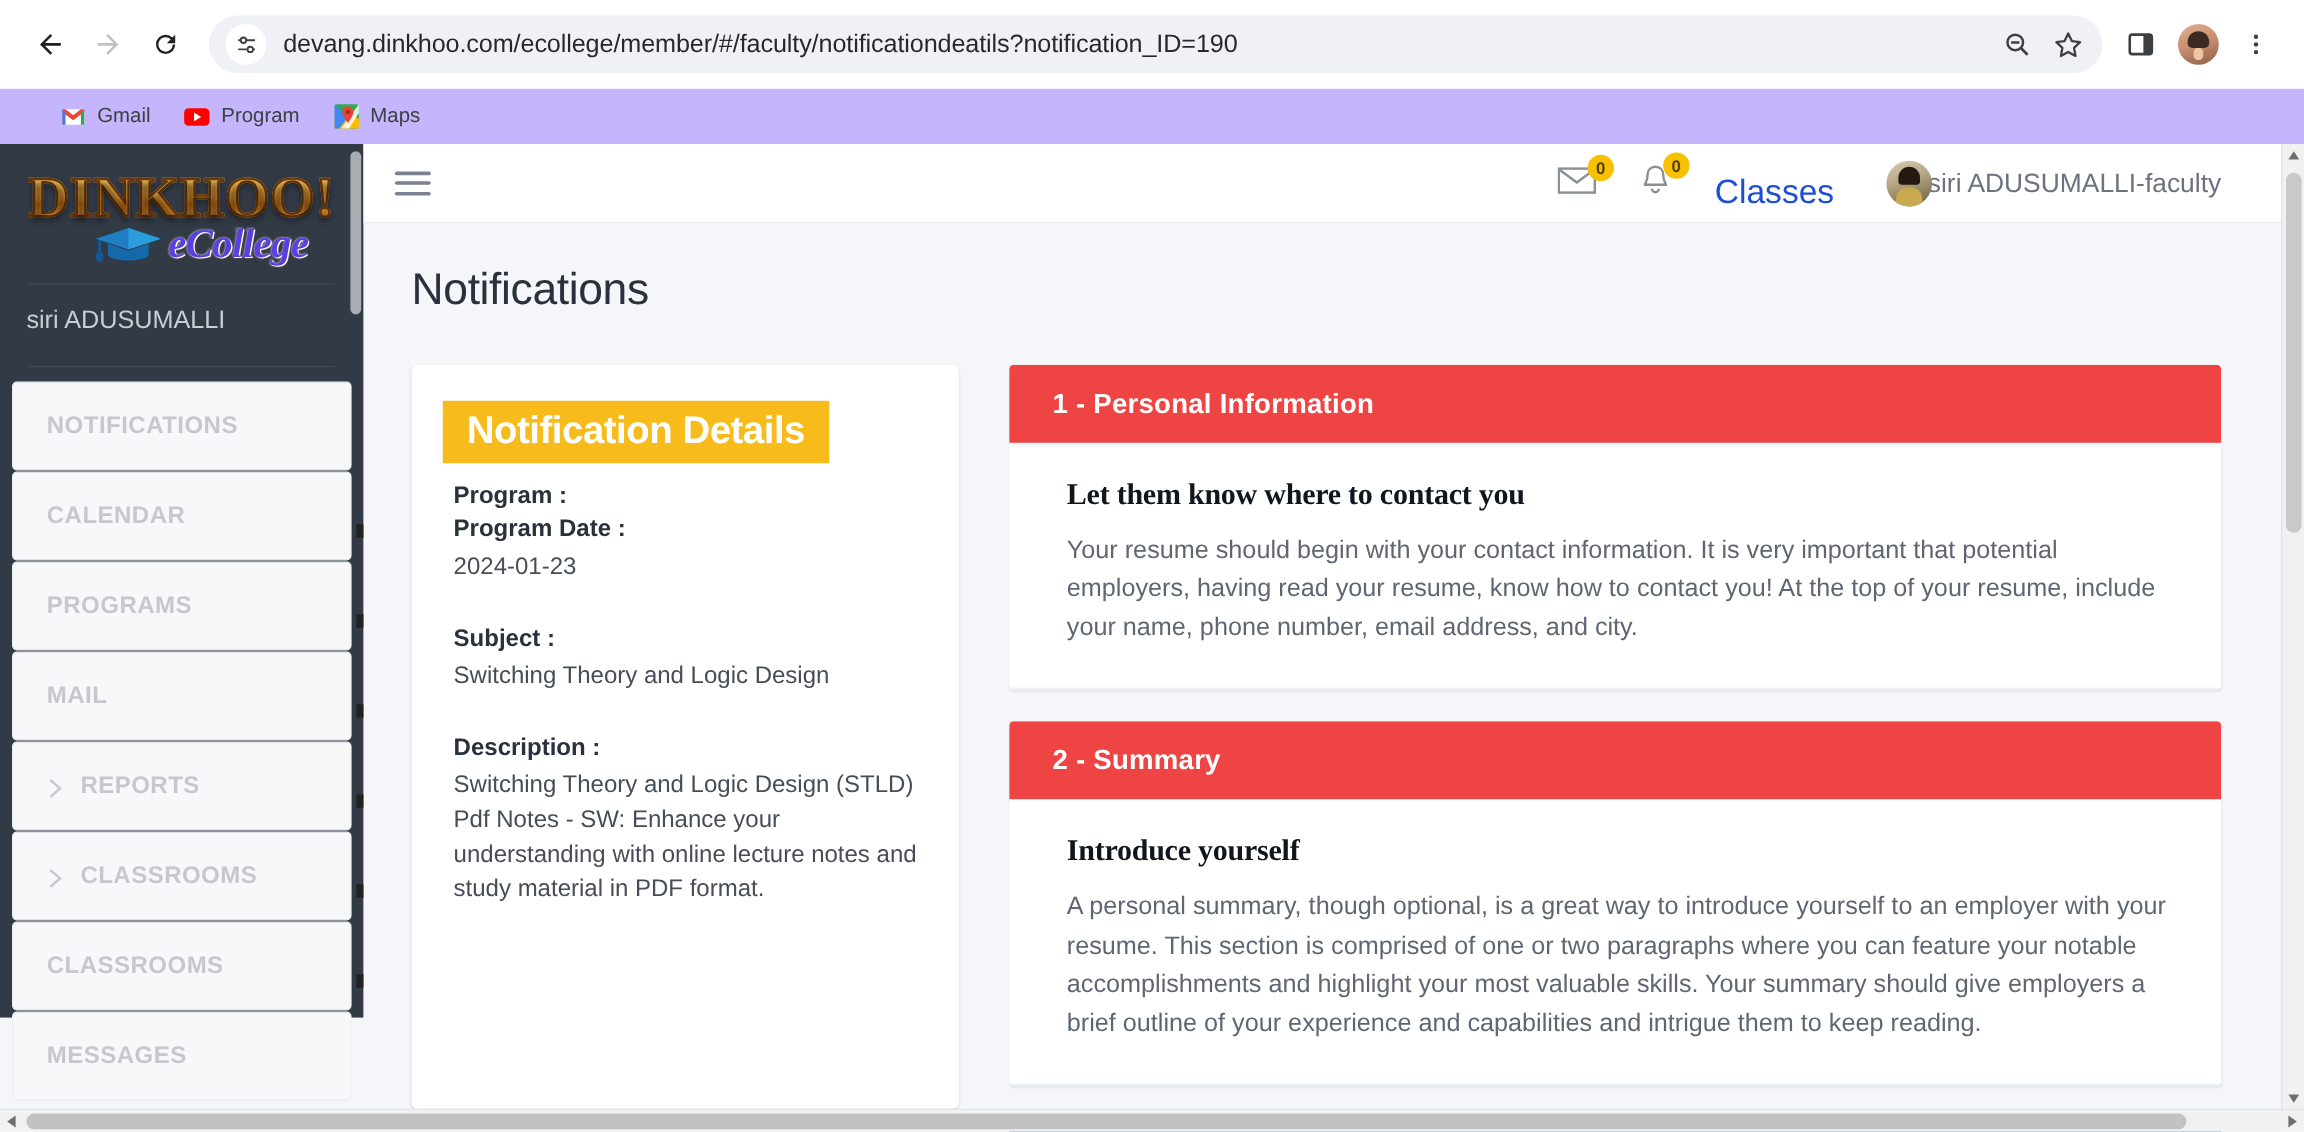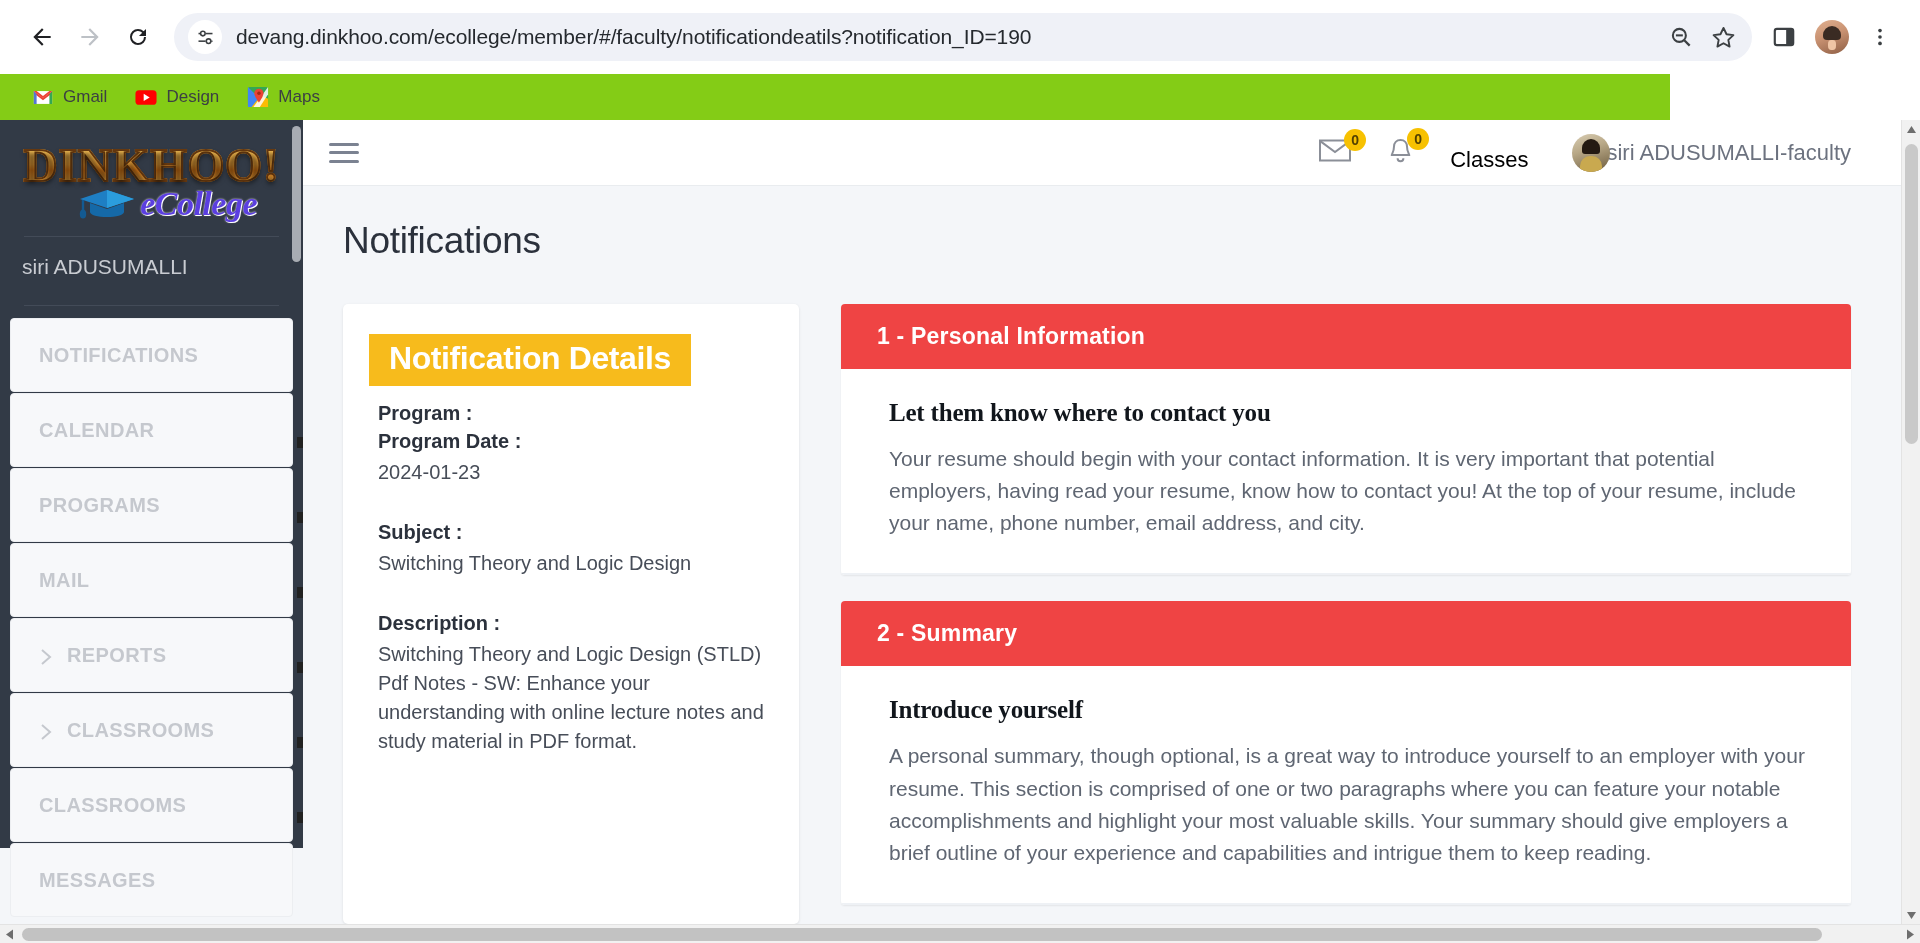--- a/index.html
+++ b/index.html
@@ -58,23 +58,23 @@
     content:''; position:absolute; left:8px; top:6px; width:18px; height:14px;
     background:#3a2b23; border-radius: 9px 9px 4px 4px;
   }
   .profile-pic::after {
     content:''; position:absolute; left:13px; top:20px; width:8px; height:10px;
     background:#f0c5a5; border-radius:40%;
   }
 
   
   .bookmarks {
-    position: absolute; top: 74px; left: 0; width: 1670px; height: 46px;
-    display: flex; align-items: center; padding-left: 22px; gap: 8px;
-    background: #84cc16;
+    position: absolute; top: 74px; left: 0; width: 1920px; height: 46px;
+    display: flex; align-items: center; padding-left: 40px; gap: 8px;
+    background: #c4b5fd;
   }
   .bm {
     display: flex; align-items: center; gap: 9px;
     padding: 5px 10px; border-radius: 6px;
     font-size: 17px; color: #3c4043; white-space: nowrap;
   }
   .bm-ico { width: 22px; height: 22px; display:flex; align-items:center; justify-content:center; }
 
   
   .viewport {
@@ -153,21 +153,21 @@
   .hamburger { width: 30px; height: 24px; display:flex; flex-direction:column; justify-content:space-between; padding: 2px 0;}
   .hamburger span { display:block; height:3px; background:#7b8291; border-radius:2px; }
   .topbar-spacer { flex: 1; }
   .tb-icon-wrap { position: relative; margin-right: 36px; }
   .badge {
     position: absolute; top: -9px; right: -15px;
     min-width: 22px; height: 22px; padding: 0 5px;
     background: #f7c101; color: #524001; font-size: 14px; font-weight: bold;
     border-radius: 11px; display:flex; align-items:center; justify-content:center;
   }
-  .tb-classes { font-size: 22px; color: #000000; margin-right: 44px; margin-top: 15px; }
+  .tb-classes { font-size: 28px; color: #1d4ed8; margin-right: 44px; margin-top: 15px; }
   .tb-user { display: flex; align-items: center; }
   .tb-avatar {
     width: 38px; height: 38px; border-radius: 50%;
     background: linear-gradient(160deg,#d9cdb3 0%,#b8a887 40%,#6b5a3c 100%);
     position: relative; overflow: hidden; flex-shrink: 0;
   }
   .tb-avatar::before{content:'';position:absolute;left:10px;top:5px;width:18px;height:15px;background:#241a12;border-radius:9px 9px 3px 3px;}
   .tb-avatar::after{content:'';position:absolute;left:8px;top:22px;width:22px;height:18px;background:#c9a94f;border-radius:10px 10px 0 0;}
   .tb-username { font-size: 22px; color: #6c727f; margin-left: -4px; white-space: nowrap; }
 
@@ -329,21 +329,21 @@
       </span>
       <span>Gmail</span>
     </div>
     <div class="bm">
       <span class="bm-ico">
         <svg width="23" height="17" viewBox="0 0 24 17">
           <rect x="0.5" y="0.5" width="23" height="16" rx="4" fill="#ff0000"></rect>
           <path d="M9.5 4.5l6.5 3.9-6.5 3.9z" fill="#fff"></path>
         </svg>
       </span>
-      <span>Design</span>
+      <span>Program</span>
     </div>
     <div class="bm">
       <span class="bm-ico">
         <svg width="22" height="22" viewBox="0 0 24 24">
           <rect x="1" y="1" width="22" height="22" rx="2" fill="#34a853"></rect>
           <path d="M1 15l8-8 14 7v9H1z" fill="#fbbc04"></path>
           <path d="M1 1l12 12-8 10H1z" fill="#4285f4"></path>
           <path d="M23 1v8l-9 14H7z" fill="#fff" opacity="0.85"></path>
           <path d="M13 3c2.8 0 5 2.2 5 5 0 3.7-5 10-5 10S8 11.7 8 8c0-2.8 2.2-5 5-5z" fill="#ea4335"></path>
           <circle cx="13" cy="8" r="1.9" fill="#a52714"></circle>

